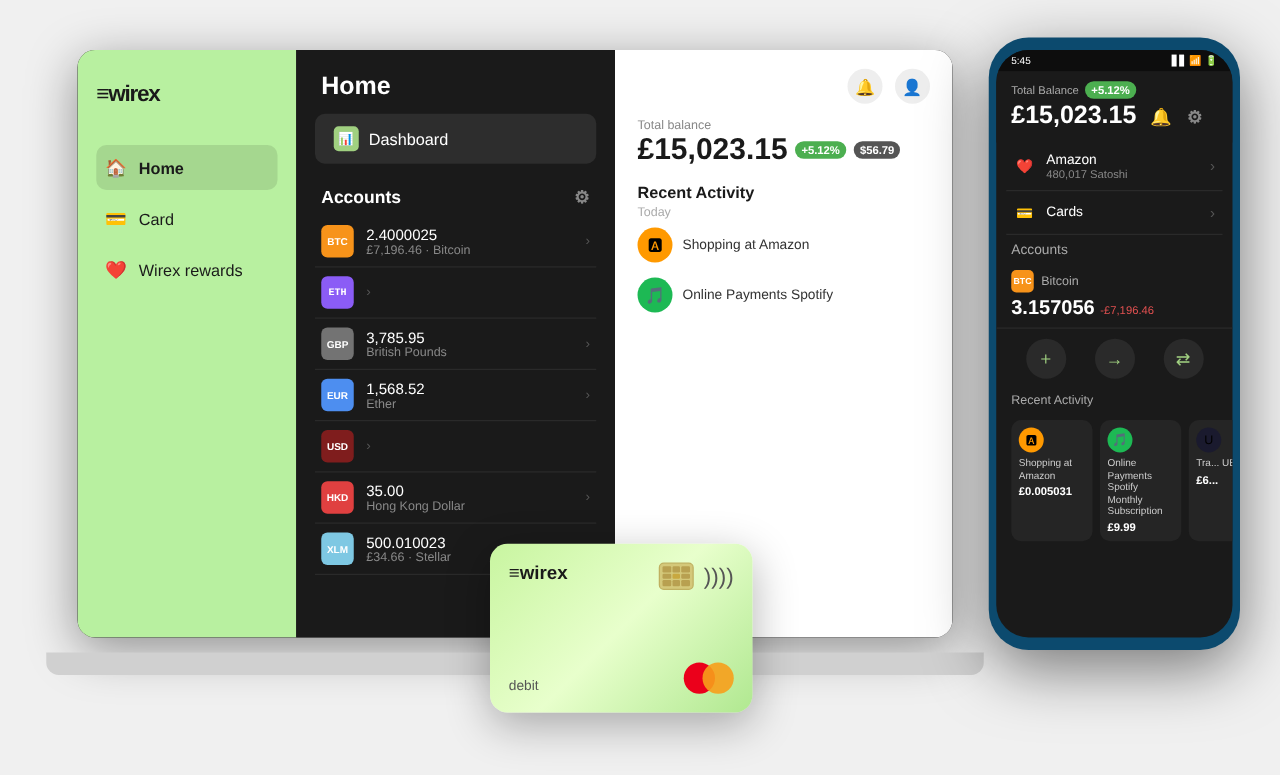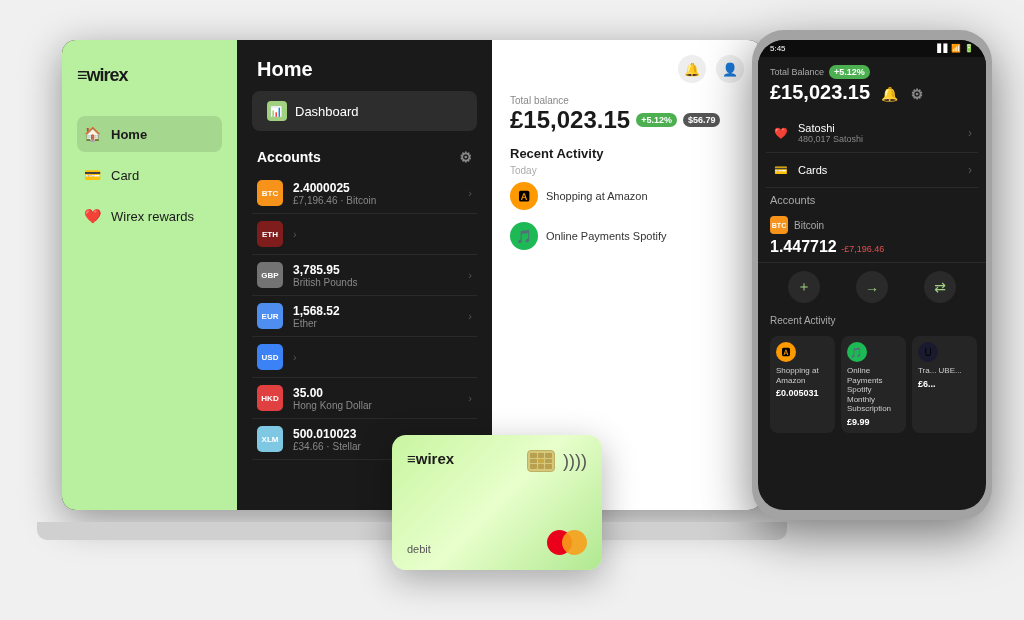--- a/index.html
+++ b/index.html
@@ -182,21 +182,21 @@
       color: #fff;
       flex-shrink: 0;
     }
 
     .account-info {
       flex: 1;
     }
 
     .account-amount {
       font-size: 12px;
-      font-weight: 700;
+      font-weight: 400;
       color: #fff;
     }
 
     .account-label {
       font-size: 10px;
       color: #888;
     }
 
     .account-chevron {
       color: #555;
@@ -299,23 +299,23 @@
       font-size: 11px;
       color: #333;
       font-weight: 500;
     }
 
     
     .phone {
       position: absolute;
       right: 0;
       top: 10px;
-      width: 240px;
+      width: 201px;
       height: 490px;
-      background: #a3a3a3;
+      background: #0c4a6e;
       border-radius: 32px;
       overflow: hidden;
       box-shadow: 0 15px 50px rgba(0,0,0,0.5);
       z-index: 10;
     }
 
     .phone-screen {
       position: absolute;
       top: 0;
       left: 0;
@@ -639,21 +639,21 @@
           <div class="account-item">
             <div class="account-icon" style="background:#f7931a;">BTC</div>
             <div class="account-info">
               <div class="account-amount">2.4000025</div>
               <div class="account-label">£7,196.46 · Bitcoin</div>
             </div>
             <div class="account-chevron">›</div>
           </div>
 
           <div class="account-item">
-            <div class="account-icon" style="background:#7f1d1d;">ETH</div>
+            <div class="account-icon" style="background:#8b5cf6;font-family:Liberation Mono, monospace;">ETH</div>
             <div class="account-chevron">›</div>
           </div>
 
           <div class="account-item">
             <div class="account-icon" style="background:#737373;">GBP</div>
             <div class="account-info">
               <div class="account-amount">3,785.95</div>
               <div class="account-label">British Pounds</div>
             </div>
             <div class="account-chevron">›</div>
@@ -662,21 +662,21 @@
           <div class="account-item">
             <div class="account-icon" style="background:#4d8ef0;">EUR</div>
             <div class="account-info">
               <div class="account-amount">1,568.52</div>
               <div class="account-label">Ether</div>
             </div>
             <div class="account-chevron">›</div>
           </div>
 
           <div class="account-item">
-            <div class="account-icon" style="background:#3b82f6;">USD</div>
+            <div class="account-icon" style="background:#7f1d1d;">USD</div>
             <div class="account-chevron">›</div>
           </div>
 
           <div class="account-item">
             <div class="account-icon" style="background:#e04040;">HKD</div>
             <div class="account-info">
               <div class="account-amount">35.00</div>
               <div class="account-label">Hong Kong Dollar</div>
             </div>
             <div class="account-chevron">›</div>
@@ -748,21 +748,21 @@
           <span style="font-size:14px; color:#a0d080; margin-left:6px;">🔔</span>
           <span style="font-size:14px; color:#888; margin-left:6px;">⚙</span>
         </div>
       </div>
 
       <div class="phone-nav-items">
         <div class="phone-nav-item">
           <div class="phone-nav-item-left">
             <div class="phone-nav-icon" style="color:#a0d080;">❤️</div>
             <div>
-              <div>Satoshi</div>
+              <div>Amazon</div>
               <div class="phone-nav-sub">480,017 Satoshi</div>
             </div>
           </div>
           <span style="color:#555; font-size:12px;">›</span>
         </div>
 
         <div class="phone-nav-item">
           <div class="phone-nav-item-left">
             <div class="phone-nav-icon">💳</div>
             <div>Cards</div>
@@ -772,21 +772,21 @@
       </div>
 
       <div class="accounts-section">Accounts</div>
 
       <div class="phone-account-item">
         <div class="phone-account-header">
           <div class="phone-account-icon" style="background:#f7931a;">BTC</div>
           <span class="phone-account-name">Bitcoin</span>
         </div>
         <div>
-          <span class="phone-account-amount">1.447712</span>
+          <span class="phone-account-amount">3.157056</span>
           <span class="phone-account-sub">-£7,196.46</span>
         </div>
       </div>
 
       <div class="phone-action-row">
         <div class="phone-action-btn">＋</div>
         <div class="phone-action-btn">→</div>
         <div class="phone-action-btn">⇄</div>
       </div>
 

